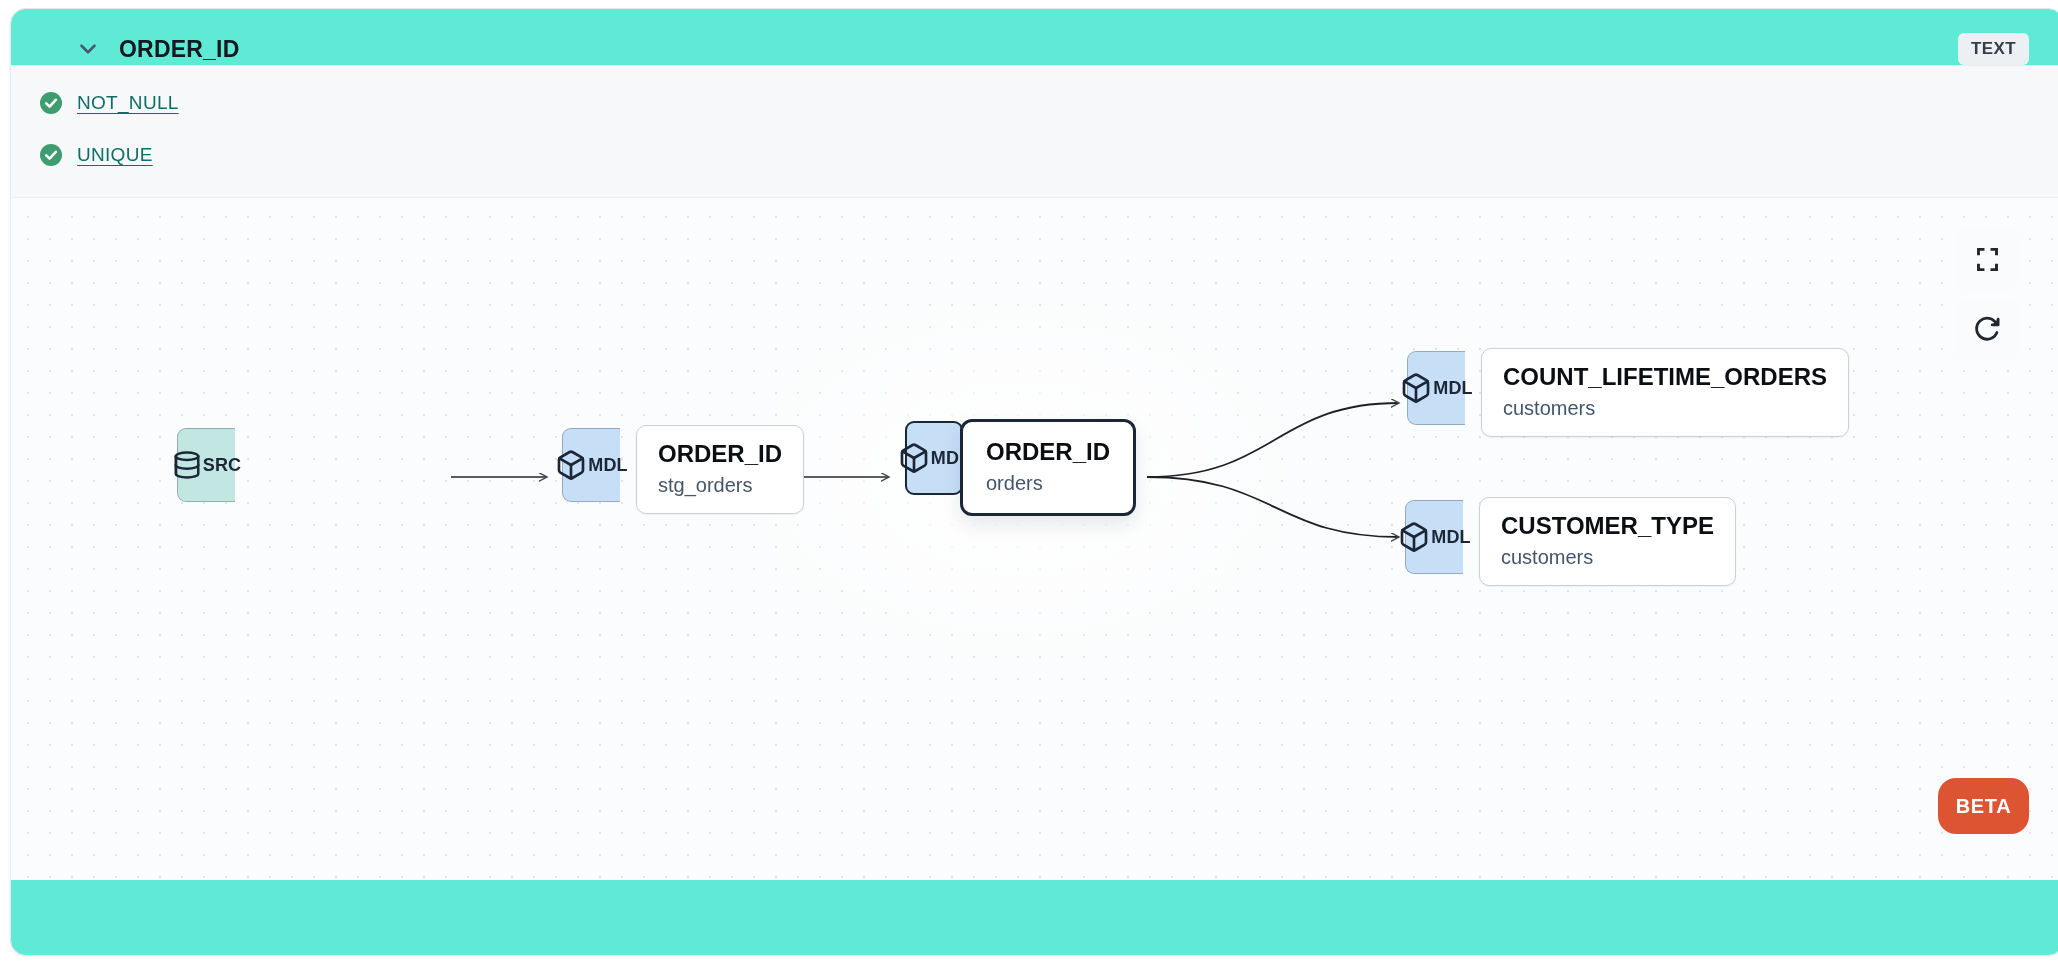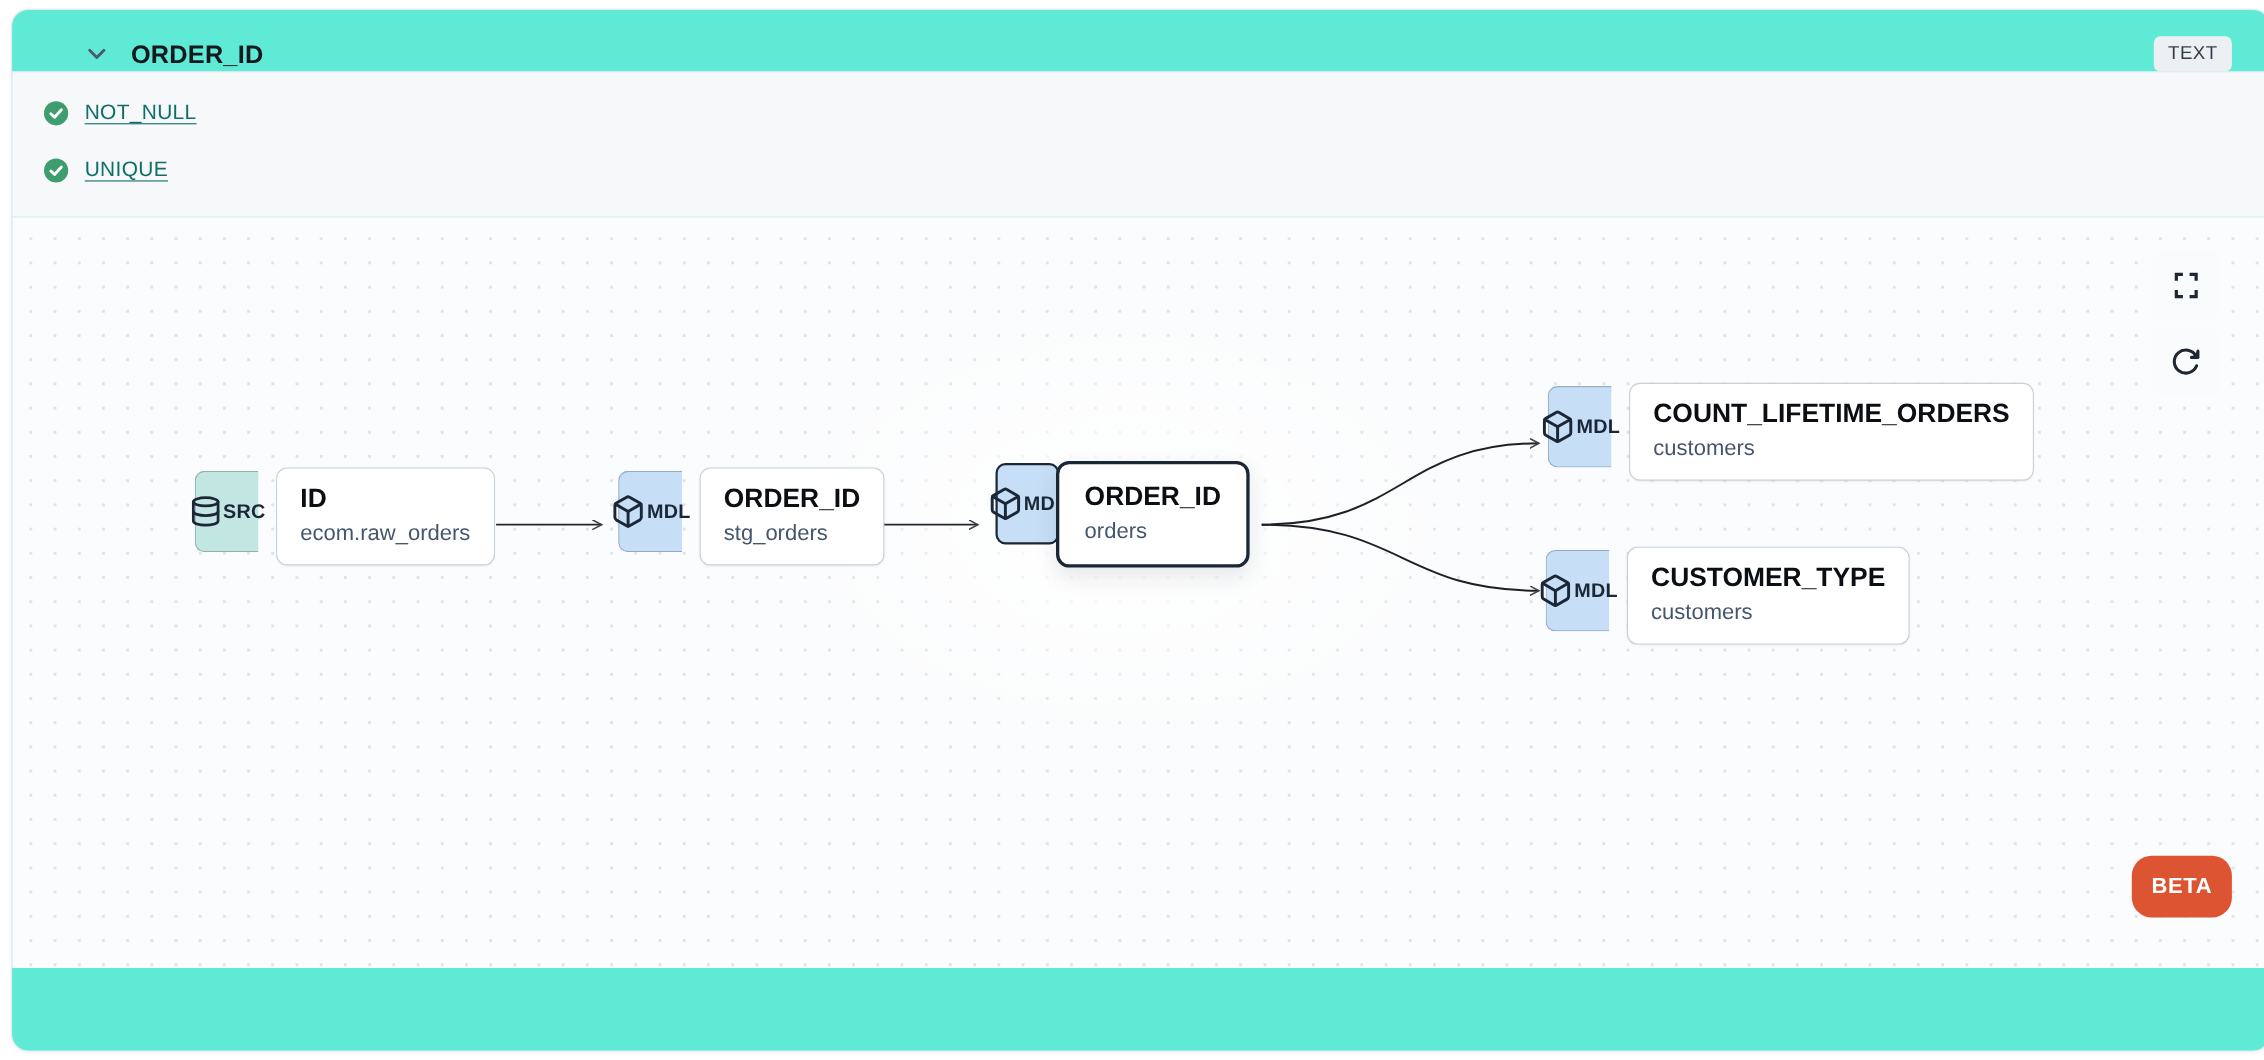--- a/index.html
+++ b/index.html
@@ -8,21 +8,21 @@
   .card {
     position:absolute; left:10px; top:8px; width:2054px; height:948px;
     background:#5eead4; border:1px solid #e6eaee; border-radius:16px;
     box-shadow:0 1px 3px rgba(16,24,40,.06); overflow:hidden;
   }
 
   
   .header-row { display:flex; align-items:center; gap:16px; padding:24px 34px 0 62px; }
   .chev-btn { width:30px; height:30px; border:none; background:transparent; color:#4a5a6c; cursor:pointer; display:flex; align-items:center; justify-content:center; }
   .page-title { font-size:23px; font-weight:700; color:#14181f; letter-spacing:.2px; }
-  .type-badge { margin-left:auto; background:#edf0f3; color:#333d4a; font-size:17px; font-weight:400; padding:6px 13px; border-radius:6px; letter-spacing:.4px; }
+  .type-badge { margin-left:auto; background:#edf0f3; color:#333d4a; font-size:17px; font-weight:700; padding:6px 13px; border-radius:6px; letter-spacing:.4px; }
   .description { padding:17px 34px 22px 28px; font-size:20px; color:#5d6b7a; }
 
   
   .tests { background:#f7f8fa; border-top:1px solid #eceff2; padding:25px 28px 30px; display:flex; flex-direction:column; gap:28px; }
   .test-row { display:flex; align-items:center; gap:14px; }
   .test-link { font-size:19px; font-weight:500; color:#0f6f68; text-decoration:underline; text-underline-offset:4px; letter-spacing:.3px; cursor:pointer; }
   .check { width:24px; height:24px; flex:0 0 24px; }
 
   
   .canvas {
@@ -126,24 +126,20 @@
       <div class="nbadge src">
         <span>
           <svg width="30" height="30" viewBox="0 0 24 24" fill="none" stroke="#1b2637" stroke-width="2" stroke-linecap="round" stroke-linejoin="round">
               <ellipse cx="12" cy="5" rx="9" ry="3"></ellipse>
               <path d="M21 12c0 1.66-4 3-9 3s-9-1.34-9-3"></path>
               <path d="M3 5v14c0 1.66 4 3 9 3s9-1.34 9-3V5"></path>
             </svg>
         </span>
         <span class="blabel">SRC</span>
       </div>
-      <div class="ncard">
-        <div class="ntitle">ID</div>
-        <div class="nsub">ecom.raw_orders</div>
-      </div>
     </div>
 
     <div class="node" style="left:551px; top:227px;">
       <div class="nbadge mdl">
         <span>
           <svg width="32" height="32" viewBox="0 0 24 24" fill="none" stroke="#1b2637" stroke-width="2" stroke-linecap="round" stroke-linejoin="round">
               <path d="M21 16V8a2 2 0 0 0-1-1.73l-7-4a2 2 0 0 0-2 0l-7 4A2 2 0 0 0 3 8v8a2 2 0 0 0 1 1.73l7 4a2 2 0 0 0 2 0l7-4A2 2 0 0 0 21 16z"></path>
               <polyline points="3.27 6.96 12 12.01 20.73 6.96"></polyline>
               <line x1="12" y1="22.08" x2="12" y2="12"></line>
             </svg>

